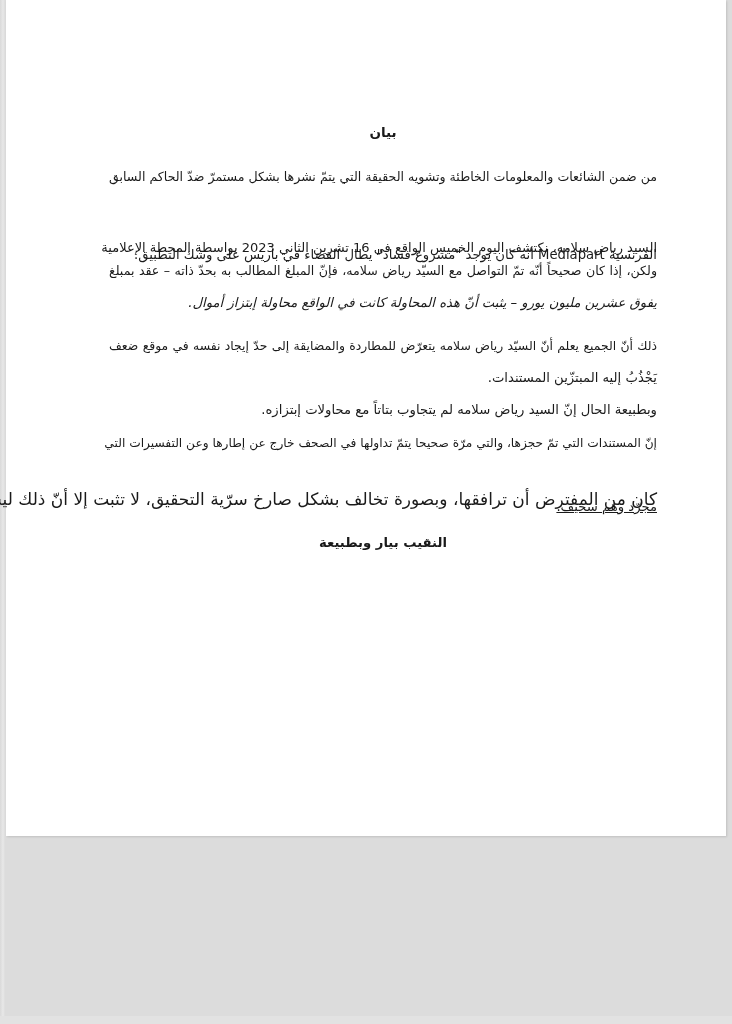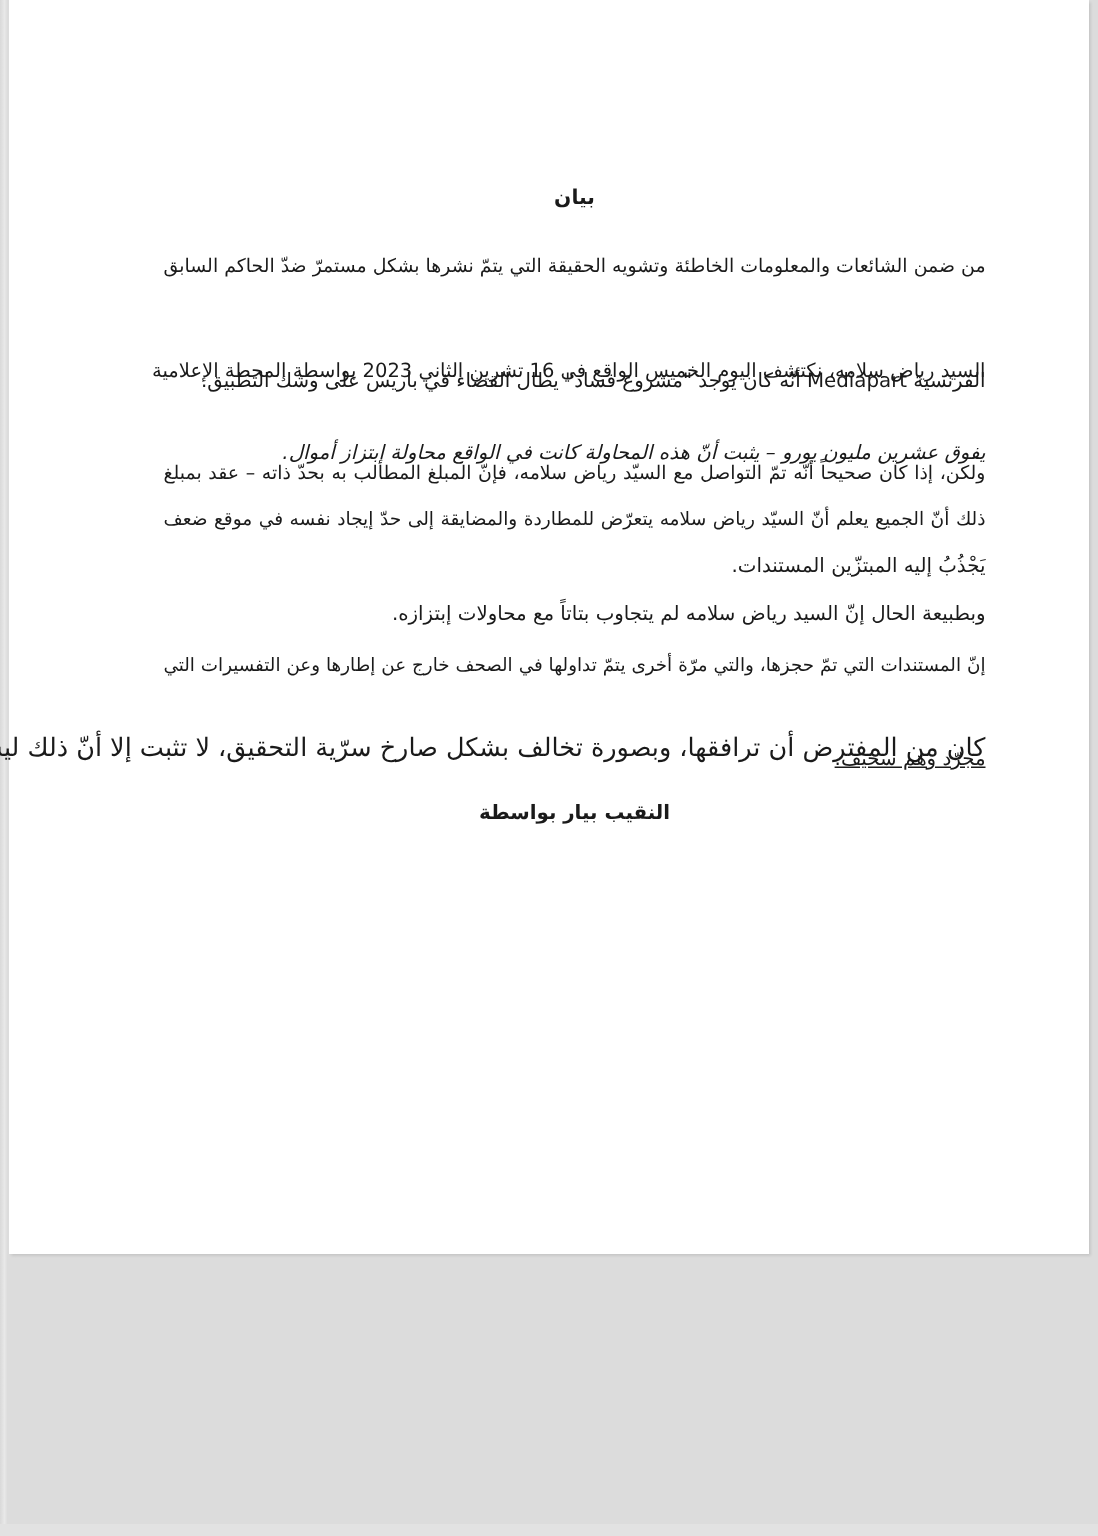--- a/index.html
+++ b/index.html
@@ -77,27 +77,27 @@
 <div class="bottom-strip"></div>
 
 <div class="page">
   <div class="content">
     <div class="title">بيان</div>
 
     <div class="line" style="top: 166px; display: block; font-size: 12.6px;">من ضمن الشائعات والمعلومات الخاطئة وتشويه الحقيقة التي يتمّ نشرها بشكل مستمرّ ضدّ الحاكم السابق</div>
     <div class="line" style="top: 197px; display: block; font-size: 13px; margin-top: 40px;">السيد رياض سلامه، نكتشف اليوم الخميس الواقع في 16 تشرين الثاني 2023 بواسطة المحطة الإعلامية</div>
     <div class="line last" style="top: 229px; display: block; font-size: 13.2px; margin-top: 15px;">الفرنسية Mediapart أنّه كان يوجد "مشروع فساد" يطال القضاء في باريس على وشك التطبيق.</div>
 
-    <div class="line" style="top: 260px; display: block; font-size: 12.6px; margin-top: 44px;">ولكن، إذا كان صحيحاً أنّه تمّ التواصل مع السيّد رياض سلامه، فإنّ المبلغ المطالب به بحدّ ذاته – عقد بمبلغ</div>
+    <div class="line" style="top: 260px; display: block; font-size: 12.6px;">ولكن، إذا كان صحيحاً أنّه تمّ التواصل مع السيّد رياض سلامه، فإنّ المبلغ المطالب به بحدّ ذاته – عقد بمبلغ</div>
     <div class="line last" style="top: 292px; display: block; font-size: 13.2px; font-style: italic;">يفوق عشرين مليون يورو – يثبت أنّ هذه المحاولة كانت في الواقع محاولة إبتزاز أموال.</div>
 
     <div class="line" style="top: 335px; display: block; font-size: 12.4px;">ذلك أنّ الجميع يعلم أنّ السيّد رياض سلامه يتعرّض للمطاردة والمضايقة إلى حدّ إيجاد نفسه في موقع ضعف</div>
     <div class="line last" style="top: 367px; display: block; font-size: 13.2px;">يَجْذُبُ إليه المبتزّين المستندات.</div>
 
     <div class="line last" style="top: 399px; display: block; font-size: 13.2px;">وبطبيعة الحال إنّ السيد رياض سلامه لم يتجاوب بتاتاً مع محاولات إبتزازه.</div>
 
-    <div class="line" style="top: 432px; display: block; font-size: 12.2px;">إنّ المستندات التي تمّ حجزها، والتي مرّة أخرى يتمّ تداولها في الصحف خارج عن إطارها وعن التفسيرات التي</div>
+    <div class="line" style="top: 432px; display: block; font-size: 12.2px;">إنّ المستندات التي تمّ حجزها، والتي مرّة صحيحا يتمّ تداولها في الصحف خارج عن إطارها وعن التفسيرات التي</div>
     <div class="line" style="top: 488px; display: block; font-size: 17px;">كان من المفترض أن ترافقها، وبصورة تخالف بشكل صارخ سرّية التحقيق، لا تثبت إلا أنّ ذلك ليس سوى</div>
     <div class="line last" style="top: 496px; display: block; font-size: 13.2px; text-decoration: underline;">مجرّد وهم سخيف.</div>
 
-    <div class="signature">النقيب بيار بواسطة</div>
+    <div class="signature">النقيب بيار وبطبيعة</div>
   </div>
 </div>
 
 </body></html>

